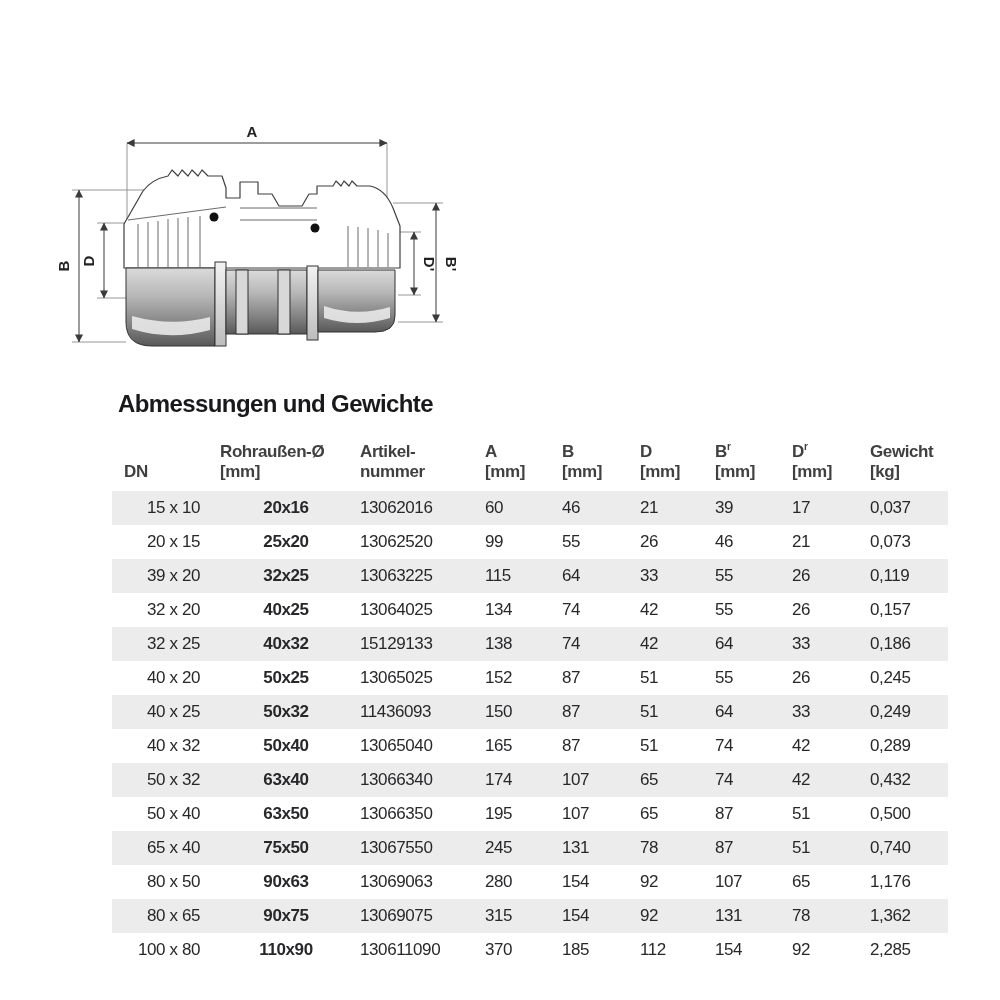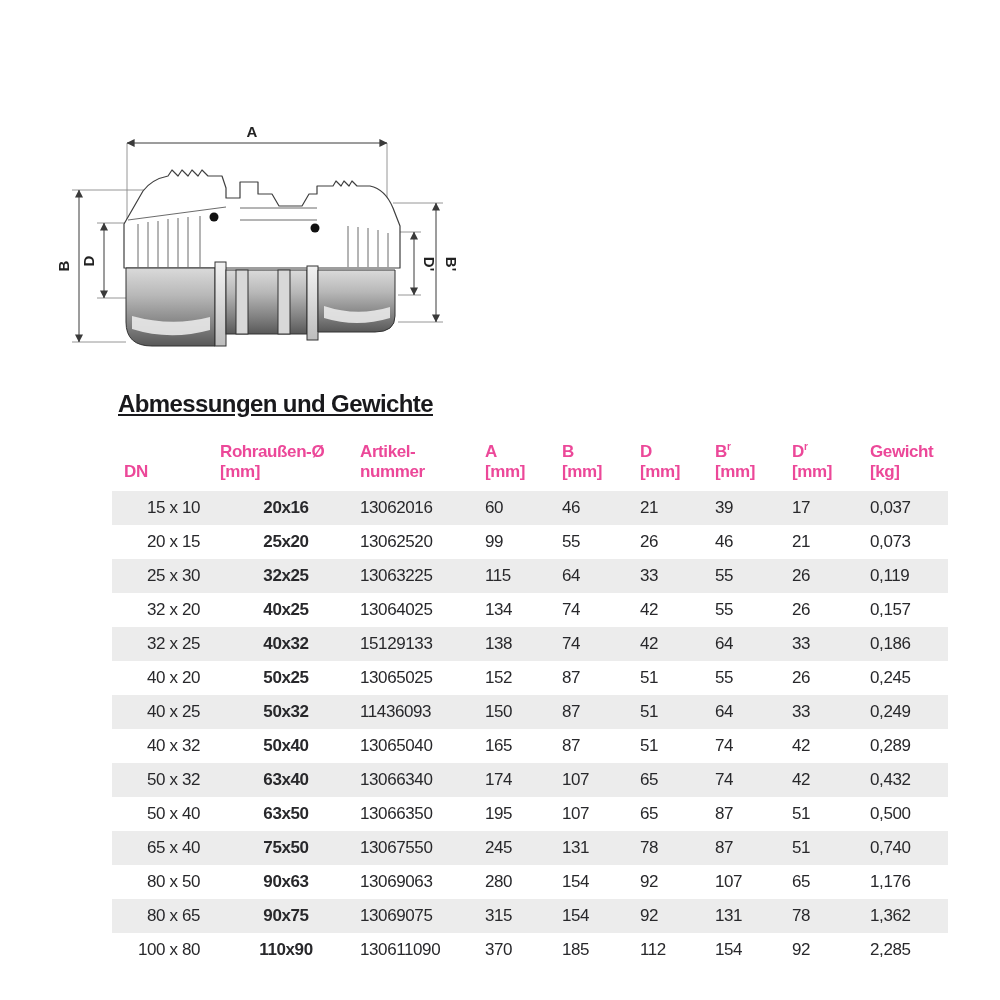--- a/index.html
+++ b/index.html
@@ -5,34 +5,34 @@
   html,body{margin:0;padding:0;background:#ffffff;}
   body{font-family:"Liberation Sans", sans-serif; color:#1d1d1f;}
   #canvas{position:relative;width:1000px;height:1000px;background:#ffffff;overflow:hidden;}
 
   
   #drawing{position:absolute;left:52px;top:120px;width:426px;height:262px;}
 
   
   #section-title{
     position:absolute;left:118px;top:390px;
-    font-size:24px;font-weight:bold;letter-spacing:-0.6px;color:#19191c;text-decoration:underline;
+    font-size:24px;font-weight:bold;letter-spacing:-0.6px;color:#19191c;
   }
 
   
   #table-wrap{position:absolute;left:112px;top:442px;width:836px;}
   table{border-collapse:collapse;table-layout:fixed;width:836px;}
   col.c1{width:100px;} col.c2{width:140px;} col.c3{width:125px;}
   col.c4{width:77px;}  col.c5{width:78px;}  col.c6{width:75px;}
   col.c7{width:77px;}  col.c8{width:78px;}  col.c9{width:86px;}
 
   thead th{
     vertical-align:bottom;text-align:left;
     font-size:17px;line-height:20px;font-weight:bold;
-    letter-spacing:-0.4px;color:#ec4899;
+    letter-spacing:-0.4px;color:#404040;
     padding:0 0 9px 8px;
   }
   thead th:first-child{padding-left:12px;}
   thead sup{font-size:10px;line-height:0;}
 
   tbody tr{height:34px;}
   tbody tr:nth-child(odd){background:#ececec;}
   tbody td{
     font-size:17px;line-height:24.4px;letter-spacing:-0.4px;
     color:#28282b;padding:0 0 0 8px;white-space:nowrap;
@@ -203,21 +203,21 @@
             <td>25x20</td>
             <td>13062520</td>
             <td>99</td>
             <td>55</td>
             <td>26</td>
             <td>46</td>
             <td>21</td>
             <td>0,073</td>
           </tr>
           <tr>
-            <td>25 x 30</td>
+            <td>39 x 20</td>
             <td>32x25</td>
             <td>13063225</td>
             <td>115</td>
             <td>64</td>
             <td>33</td>
             <td>55</td>
             <td>26</td>
             <td>0,119</td>
           </tr>
           <tr>

